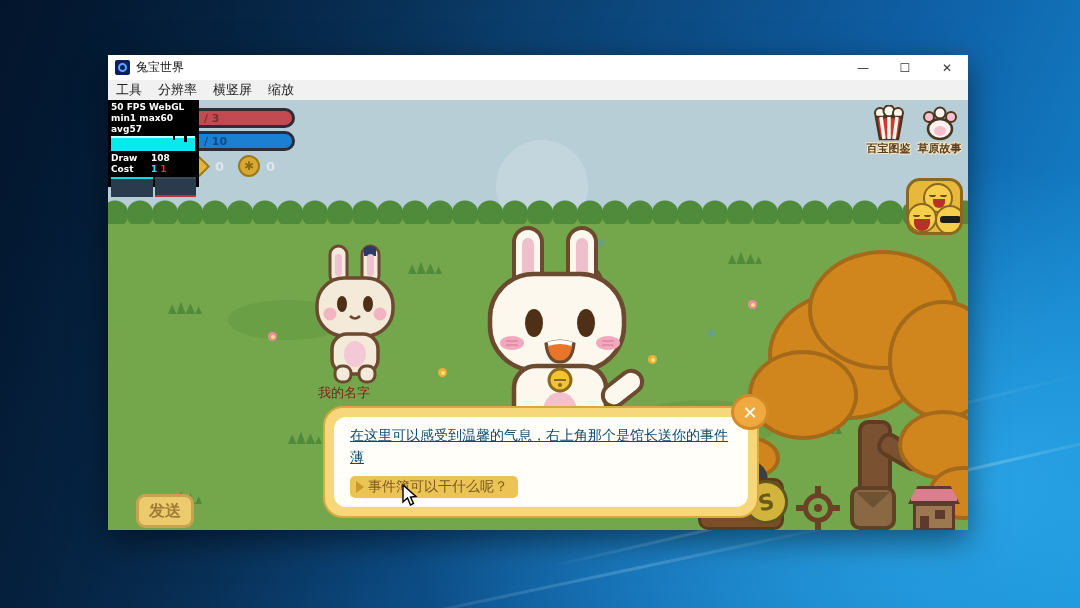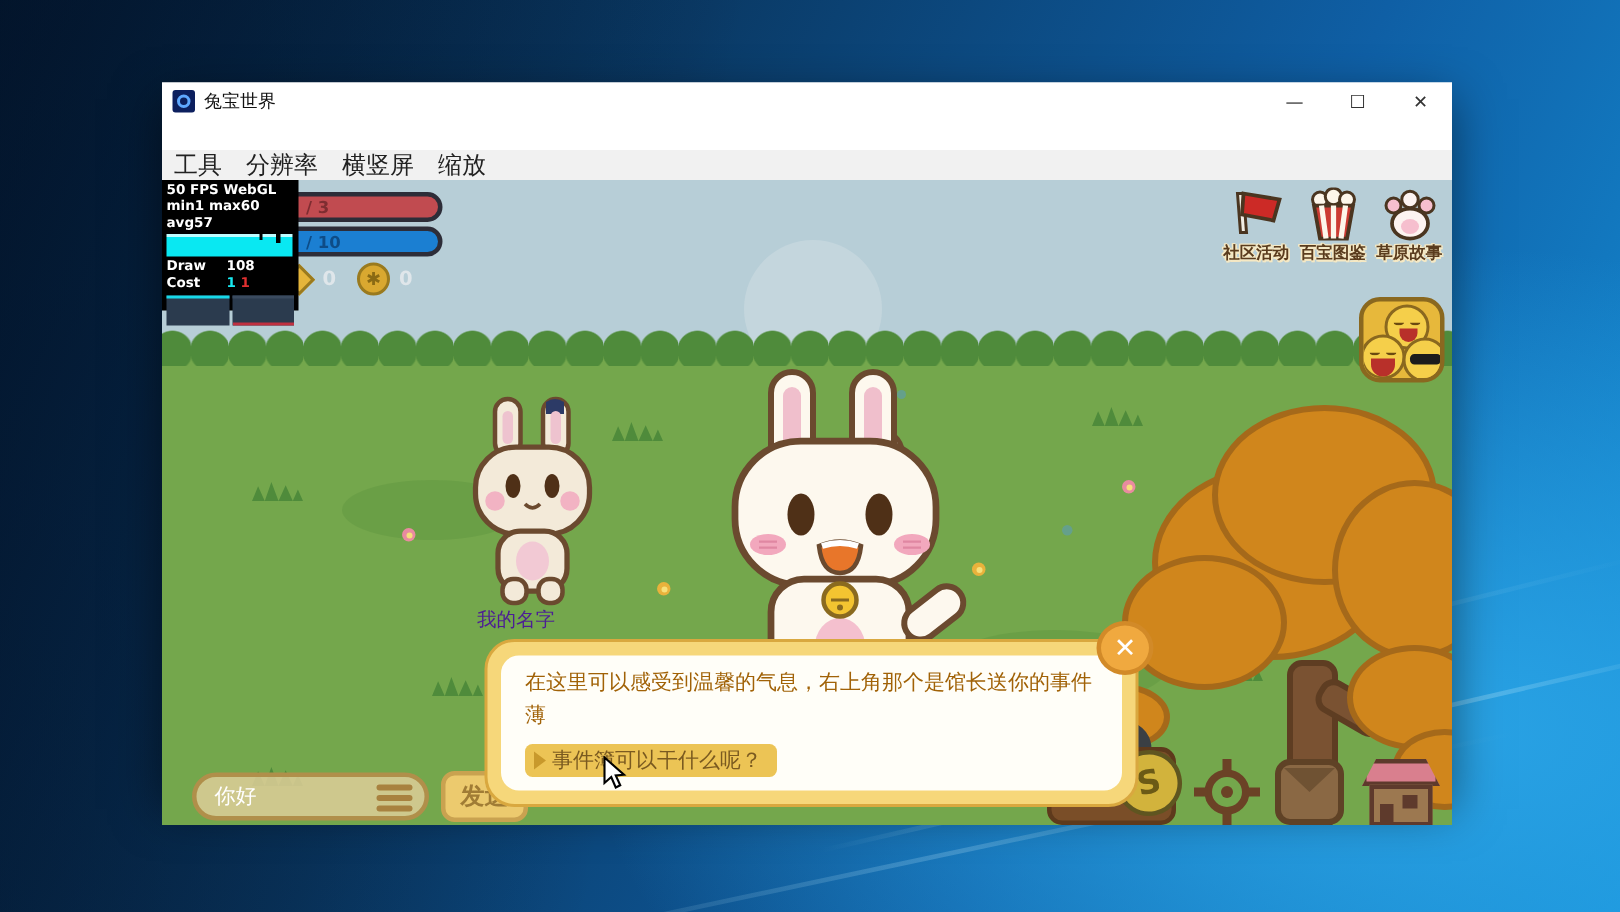--- a/index.html
+++ b/index.html
@@ -21,21 +21,21 @@
   
   .window { position:absolute; left:108px; top:55px; width:860px; height:475px;
     background:#fff; box-shadow: 0 10px 30px rgba(0,0,0,0.5); z-index:2; }
   .titlebar { height:25px; background:#ffffff; display:flex; align-items:center; font-size:12px; color:#111; }
   .app-icon { width:15px; height:15px; margin:0 6px 0 7px; background:#0c1f5e; border-radius:2px;
     display:flex; align-items:center; justify-content:center; }
   .app-icon span { width:9px; height:9px; border-radius:50%; border:2px solid #5fa8ff; display:block; }
   .title-text { flex:1; }
   .win-btn { width:42px; height:25px; display:flex; align-items:center; justify-content:center;
     color:#333; font-size:12px; cursor:default; }
-  .menubar { height:20px; background:#f1f1f1; display:flex; align-items:center; font-size:16px; color:#222;margin-top:20px; }
+  .menubar { height:20px; background:#f1f1f1; display:flex; align-items:center; font-size:13px; color:#222; }
   .menu-item { padding:0 8px; height:100%; display:flex; align-items:center; }
 
   
   .game { position:relative; width:860px; height:430px; background:#b7ced7; overflow:hidden; }
   .moon { position:absolute; left:388px; top:40px; width:92px; height:92px; border-radius:50%;
     background:#c4d6dd; z-index:0; }
   .bushes { position:absolute; left:-6px; top:94px; width:105%; height:30px; z-index:1;
     background: radial-gradient(circle at 13px 20px, #4f8b3b 13px, transparent 14px);
     background-size:25px 30px; background-repeat:repeat-x; }
   .field { position:absolute; left:0; top:112px; width:100%; height:318px; background:#74a74c; z-index:0; }
@@ -87,38 +87,38 @@
   .face.f1 { left:14px; top:2px; width:30px; height:30px; }
   .face.f2 { left:-2px; top:22px; width:30px; height:30px; }
   .face.f3 { left:26px; top:24px; width:30px; height:30px; }
   .face .m { position:absolute; left:8px; top:14px; width:12px; height:9px; border-radius:0 0 12px 12px; background:#b8302a; }
   .face .e { position:absolute; top:8px; width:7px; height:4px; border-bottom:2px solid #6b4a10; border-radius:50%; }
   .face .e.l { left:4px; } .face .e.r { right:4px; }
   .face .shades { position:absolute; left:3px; top:9px; width:21px; height:7px; background:#1c1c1c; border-radius:3px; }
 
   
   .rabbit-small { position:absolute; left:198px; top:142px; z-index:2; cursor:pointer; }
-  .npc-name { position:absolute; left:210px; top:284px; font-size:13px; color:#4c1d95; z-index:2; }
+  .npc-name { position:absolute; left:210px; top:284px; font-size:13px; color:#7f1d1d; z-index:2; }
   .rabbit-big { position:absolute; left:356px; top:126px; z-index:3; cursor:pointer; }
 
   
   .tree { position:absolute; z-index:2; }
   .blob { position:absolute; background:#d0861c; border:4px solid #a5691a; border-radius:50%; }
   .trunk { position:absolute; background:#7a5232; border:4px solid #5e3d22; border-radius:10px; }
 
   .rock { position:absolute; left:590px; top:378px; width:86px; height:52px; background:#7a4e28;
     border:3px solid #5e3a1c; border-radius:10px; z-index:2; }
   .shadow-figure { position:absolute; left:612px; top:360px; width:46px; height:60px; background:#3a3f44;
     border-radius:12px 18px 4px 4px; z-index:2; transform:rotate(8deg); }
 
   
   .dialog { position:absolute; left:215px; top:306px; width:436px; height:112px;
     background:#f6d77a; border:2px solid #d9a83f; border-radius:20px; padding:9px; z-index:8; }
   .dialog-inner { background:#fffef8; border-radius:12px; height:100%; padding:8px 16px; position:relative; }
-  .dialog-text { font-size:14px; color:#a16207; line-height:1.55; }
+  .dialog-text { font-size:14px; color:#0c4a6e; line-height:1.55;text-decoration:underline; }
   .dialog-option { position:absolute; left:16px; bottom:9px; background:#ecc455; border-radius:5px;
     padding:2px 10px 2px 6px; font-size:14px; color:#7a5a20; cursor:pointer; display:flex; align-items:center; }
   .dialog-option .tri { width:0; height:0; border-left:8px solid #c8992c; border-top:6px solid transparent;
     border-bottom:6px solid transparent; margin-right:4px; }
   .dialog-close { position:absolute; right:-12px; top:-14px; width:38px; height:36px; border-radius:50%;
     background:#f0a93f; border:3px solid #d28a28; color:#fff; font-weight:bold; font-size:18px;
     display:flex; align-items:center; justify-content:center; cursor:pointer; z-index:9; }
 
   
   .chat { position:absolute; left:20px; top:394px; display:flex; align-items:center; z-index:7; }
@@ -222,29 +222,20 @@
         <span class="cyan">1</span>
         <span class="red">1</span>
       </div>
       <div class="panels">
         <div class="panel p1"></div>
         <div class="panel p2"></div>
       </div>
     </div>
 
     <div class="top-icons">
-      <div class="ticon">
-        <div class="art">
-          <svg width="42" height="36" viewBox="0 0 42 36">
-            <polygon points="8,4 10,30 14,30 12,4" fill="#f0ede4" stroke="#4a3520" stroke-width="2"></polygon>
-            <path d="M12 4 L36 8 L32 22 L11 18 Z" fill="#cc2a26" stroke="#4a3520" stroke-width="2.5"></path>
-          </svg>
-        </div>
-        <div class="lbl">社区活动</div>
-      </div>
       <div class="ticon">
         <div class="art">
           <svg width="42" height="36" viewBox="0 0 42 36">
             <circle cx="12" cy="8" r="5" fill="#fdf6ea" stroke="#4a3520" stroke-width="2"></circle>
             <circle cx="21" cy="6" r="5.5" fill="#fdf6ea" stroke="#4a3520" stroke-width="2"></circle>
             <circle cx="30" cy="8" r="5" fill="#fdf6ea" stroke="#4a3520" stroke-width="2"></circle>
             <path d="M8 12 L34 12 L30 34 L12 34 Z" fill="#cc3b32" stroke="#4a3520" stroke-width="2.5"></path>
             <path d="M13 12 L16 34 M21 12 L21 34 M29 12 L26 34" stroke="#fdf6ea" stroke-width="3.5"></path>
           </svg>
         </div>
@@ -348,28 +339,20 @@
         <div class="dialog-text">在这里可以感受到温馨的气息，右上角那个是馆长送你的事件薄</div>
         <div class="dialog-option">
           <span class="tri"></span>
           <span>事件簿可以干什么呢？</span>
         </div>
       </div>
       <div class="dialog-close">✕</div>
     </div>
 
     <div class="chat">
-      <div class="chat-input">
-        <span>你好</span>
-        <div class="hamburger">
-            <i></i>
-            <i></i>
-            <i></i>
-          </div>
-      </div>
       <div class="send-btn">发送</div>
     </div>
 
     <div class="bricon coin-big">S</div>
     <div class="bricon target">
       <span class="ring"></span>
       <span class="cdot"></span>
         <span class="t tn"></span>
         <span class="t ts"></span>
         <span class="t tw"></span>

